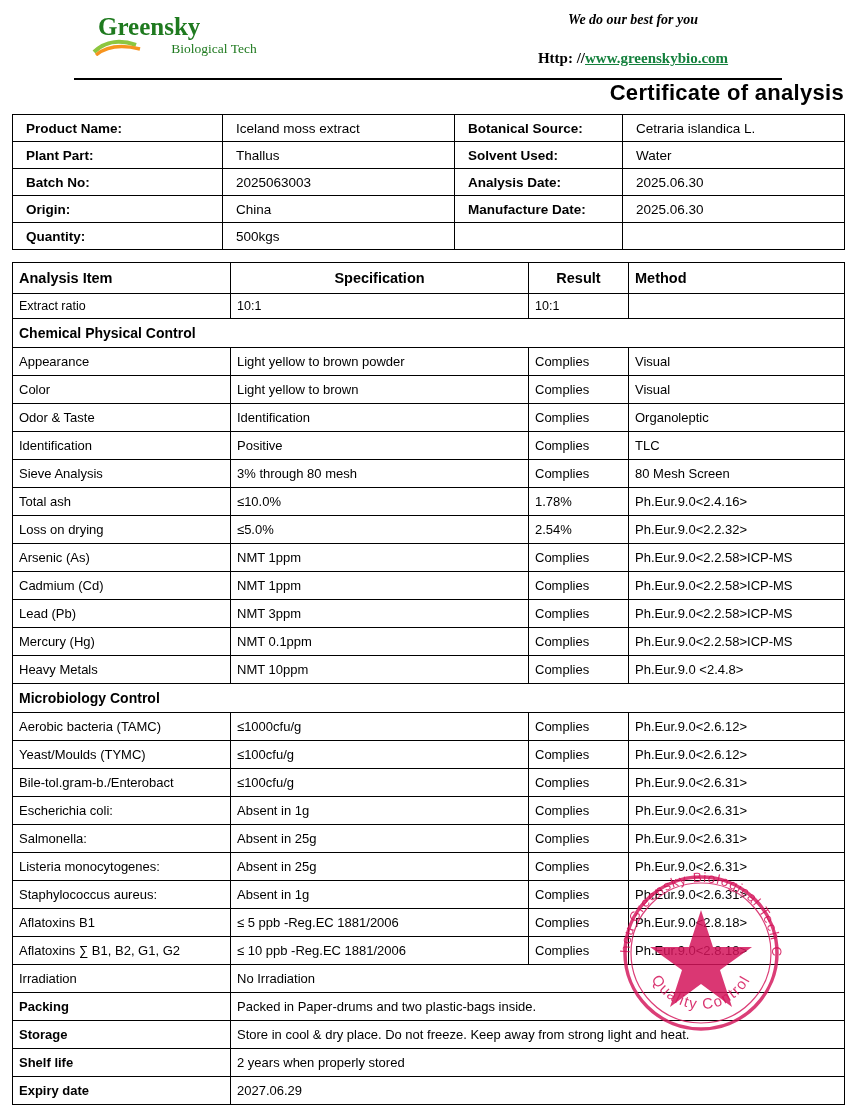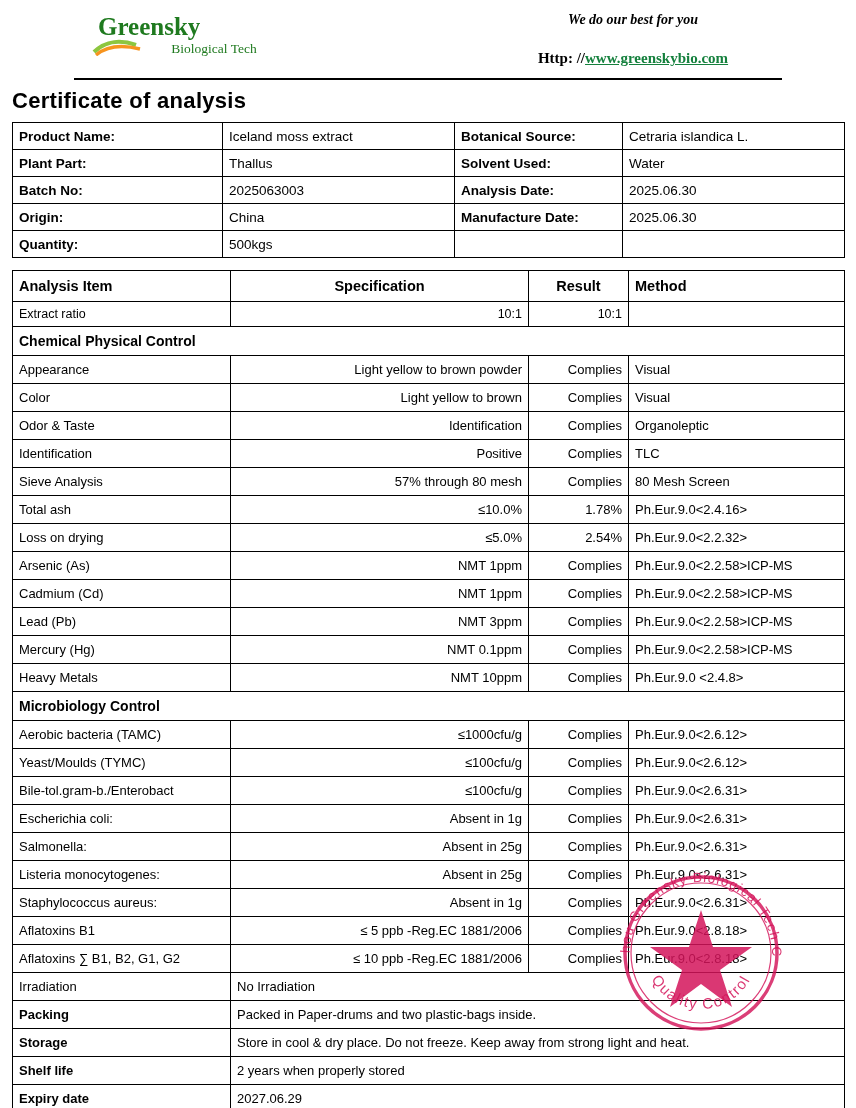--- a/index.html
+++ b/index.html
@@ -84,41 +84,41 @@
   .url-line .url {
     color: #15803d;
     text-decoration: underline;
   }
   .rule {
     border-top: 2px solid #000;
     margin: 2px 62px 0 62px;
   }
 
   .doc-title {
-    text-align: left;
+    text-align: right;
     font-family: "Liberation Sans", sans-serif;
     font-weight: bold;
     font-size: 22px;
-    margin: 8px 0 8px 0;
+    margin: 0 0 8px 0;
     letter-spacing: 0.3px;
   }
 
   
   table {
     border-collapse: collapse;
     width: 100%;
     table-layout: fixed;
   }
   .info-table {
     border: 1.5px solid #000;
   }
   .info-table td {
     border: 1px solid #000;
     height: 24px;
-    padding: 1px 6px;
+    padding: 1px 13px;
     font-size: 13.5px;
     vertical-align: middle;
   }
   .info-table td.lbl {
     font-weight: bold;
     font-size: 13.5px;
   }
   .info-table td.val {
     font-weight: normal;
   }
@@ -139,21 +139,21 @@
   }
   .an-table th {
     font-weight: bold;
     font-size: 14.5px;
     height: 26px;
   }
   .an-table th.left, .an-table td.left {
     text-align: left;
   }
   .an-table td.center {
-    text-align: right;
+    text-align: left;
   }
   .section-row td {
     font-weight: bold;
     font-size: 14px;
     text-align: left;
     height: 24px;
   }
   .bold-label {
     font-weight: bold;
     font-size: 14px;
@@ -286,21 +286,21 @@
         <td class="left">Organoleptic</td>
       </tr>
       <tr>
         <td class="left">Identification</td>
         <td class="center">Positive</td>
         <td class="center">Complies</td>
         <td class="left">TLC</td>
       </tr>
       <tr>
         <td class="left">Sieve Analysis</td>
-        <td class="center">57% through 80 mesh</td>
+        <td class="center">3% through 80 mesh</td>
         <td class="center">Complies</td>
         <td class="left">80 Mesh Screen</td>
       </tr>
       <tr>
         <td class="left">Total ash</td>
         <td class="center">≤10.0%</td>
         <td class="center">1.78%</td>
         <td class="left">Ph.Eur.9.0&lt;2.4.16&gt;</td>
       </tr>
       <tr>

